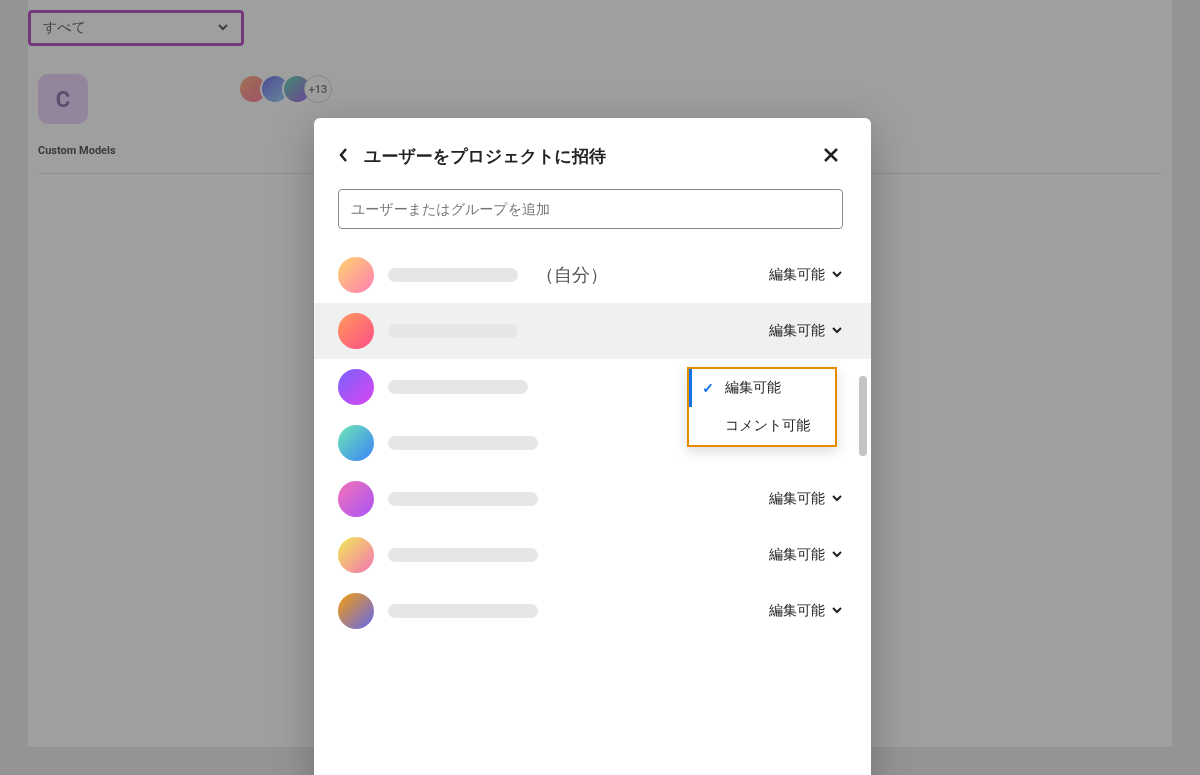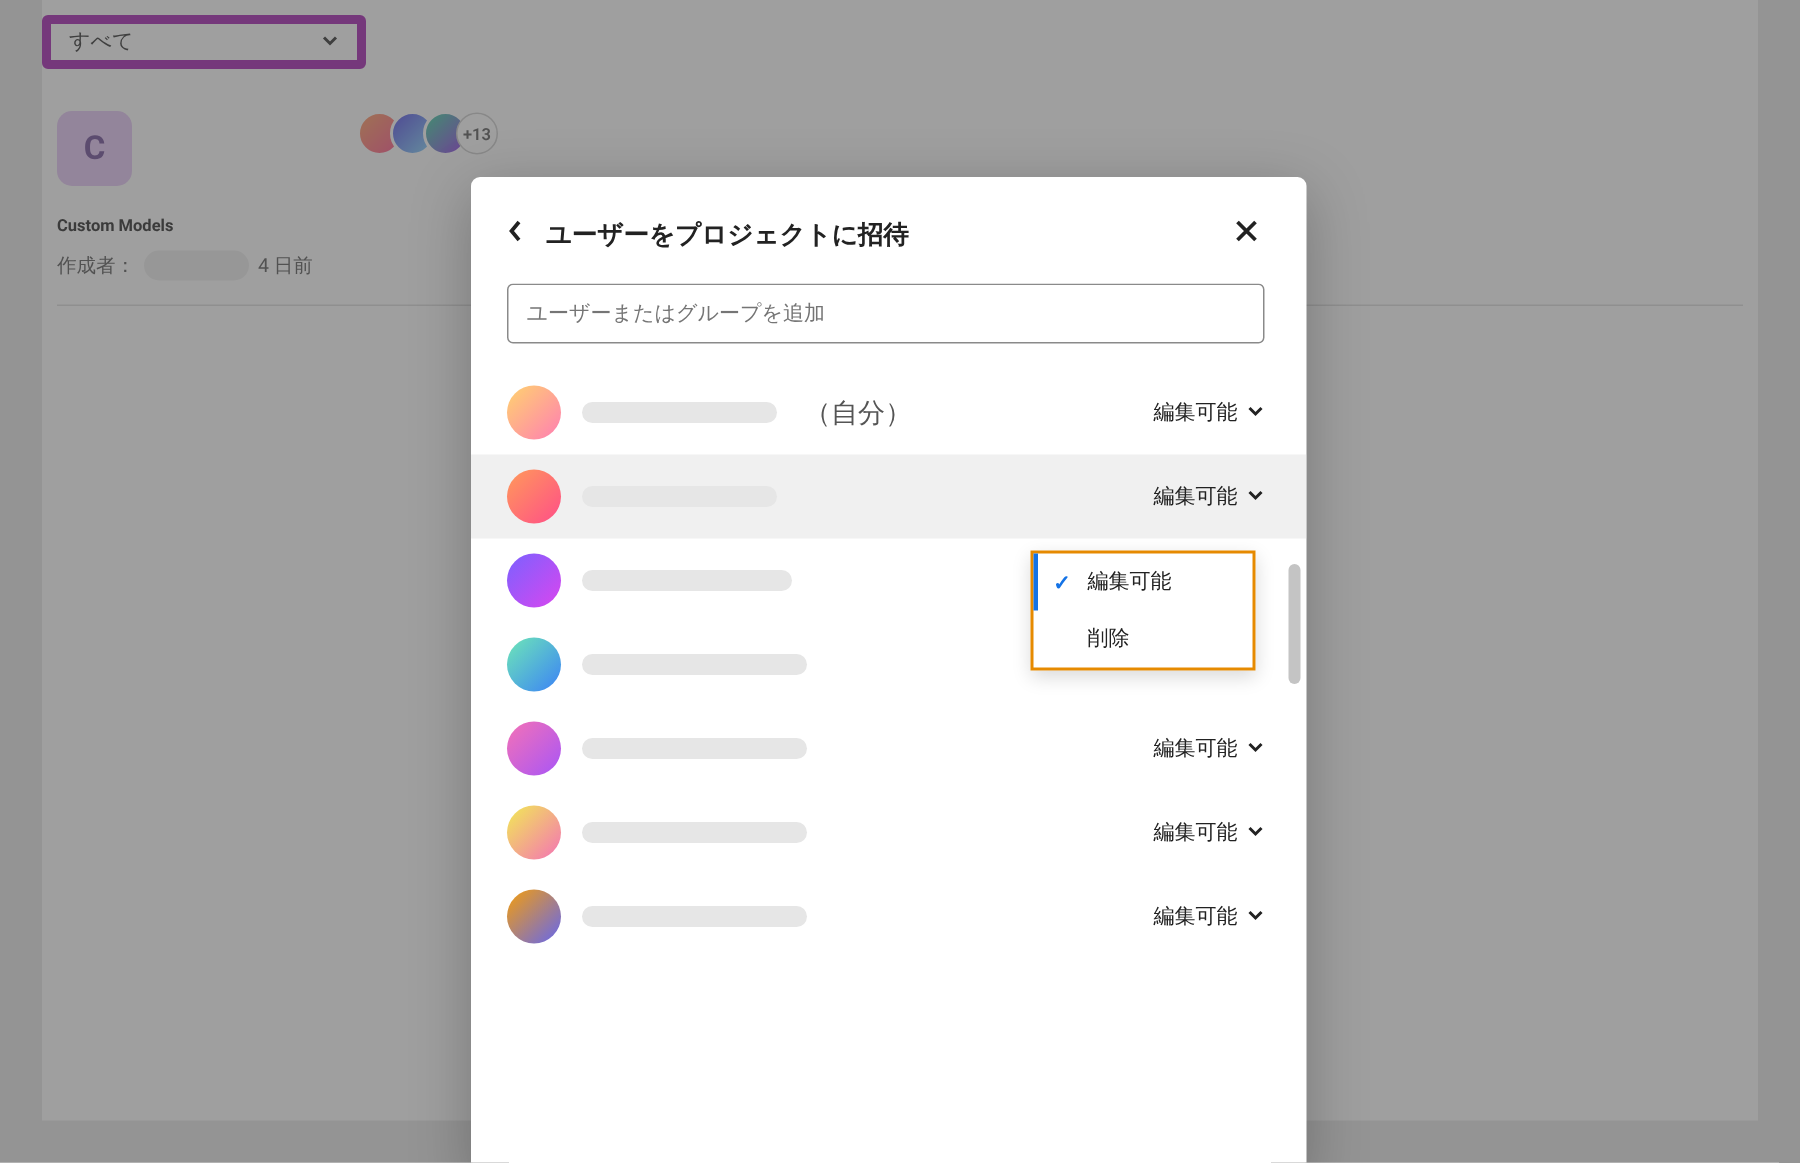--- a/index.html
+++ b/index.html
@@ -1,20 +1,20 @@
 <!DOCTYPE html>
 <html><head>
 <meta charset="utf-8">
 <style>
   * { box-sizing: border-box; margin: 0; padding: 0; font-family: -apple-system, BlinkMacSystemFont, "Segoe UI", Roboto, sans-serif; }
   body { background:#e6e6e6; width:1200px; height:775px; overflow:hidden; position:relative; }
   .page-wrap { position:absolute; left:28px; top:0; right:28px; bottom:28px; background:#fff; }
   .page-inner { padding:10px 10px 10px 10px; }
   .page-title { font-size:18px; font-weight:700; color:#2c2c2c; margin-bottom:20px; }
-  .filter-select { display:flex; align-items:center; justify-content:space-between; width:216px; height:36px; border:6px solid #a21caf; border-radius:4px; padding:0 12px; font-size:14px; color:#2c2c2c; margin-left:-10px; margin-bottom:28px; }
+  .filter-select { display:flex; align-items:center; justify-content:space-between; width:216px; height:36px; border:3px solid #a21caf; border-radius:4px; padding:0 12px; font-size:14px; color:#2c2c2c; margin-left:-10px; margin-bottom:28px; }
   .filter-select .chev { font-size:12px; color:#2c2c2c; }
   .project-card { display:flex; align-items:center; justify-content:space-between; border-bottom:1px solid #dcdcdc; padding-bottom:16px; margin-bottom:16px; }
   .project-left { display:flex; flex-direction:column; gap:10px; }
   .thumb { width:50px; height:50px; border-radius:10px; background:#e4c6f5; display:flex; align-items:center; justify-content:center; color:#6b4794; font-size:22px; font-weight:700; }
   .project-name { font-size:11px; font-weight:700; color:#222; margin-top:10px;}
   .project-meta { display:flex; align-items:center; gap:6px; font-size:13px; color:#555; }
   .meta-blur { width:70px; height:20px; background:#eee; border-radius:10px; }
   .avatar-stack { display:flex; align-items:center; }
   .avatar { width:30px; height:30px; border-radius:50%; border:2px solid #fff; margin-left:-8px; display:flex; align-items:center; justify-content:center; font-size:12px; font-weight:600; }
   .avatar:first-child { margin-left:0; }
@@ -75,25 +75,20 @@
             <span>C</span>
           </div>
           <div class="avatar-stack">
             <div class="avatar g2"></div>
             <div class="avatar g8"></div>
             <div class="avatar g9"></div>
             <div class="avatar-badge">+13</div>
           </div>
         </div>
         <div class="project-name">Custom Models</div>
-        <div class="project-meta">
-          <span>作成者：</span>
-          <span class="meta-blur"></span>
-          <span>4 日前</span>
-        </div>
       </div>
     </div>
   </div>
 </div>
 
 <div class="overlay"></div>
 
 <div class="modal">
   <div class="modal-header">
     <div class="modal-header-left">
@@ -201,20 +196,20 @@
               </svg></span>
           </div>
         </div>
         <div class="dropdown">
         <div class="dropdown-item selected">
           <span class="check-slot">✓</span>
           <span>編集可能</span>
         </div>
         <div class="dropdown-item">
           <span class="check-slot"></span>
-          <span>削除</span>
+          <span>コメント可能</span>
         </div>
       </div>
     </div>
 
   </div>
   <div class="scrollbar-track"></div>
 </div>
 
 </body></html>

